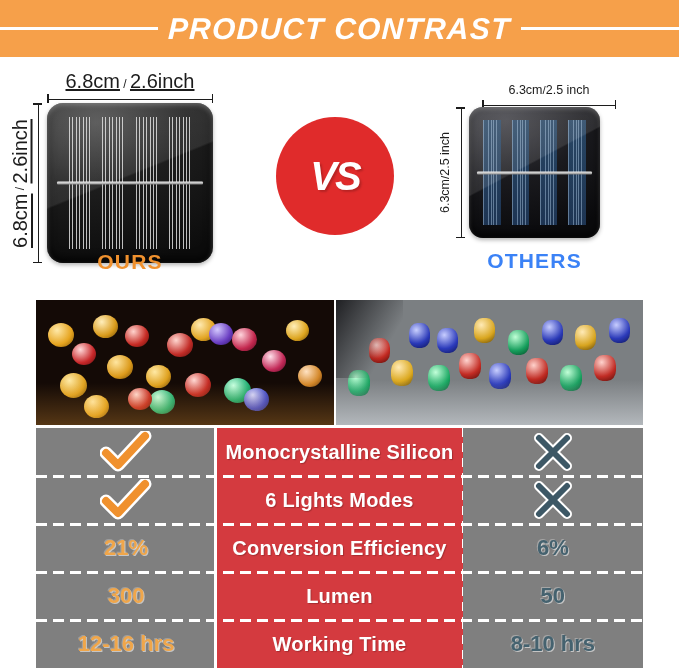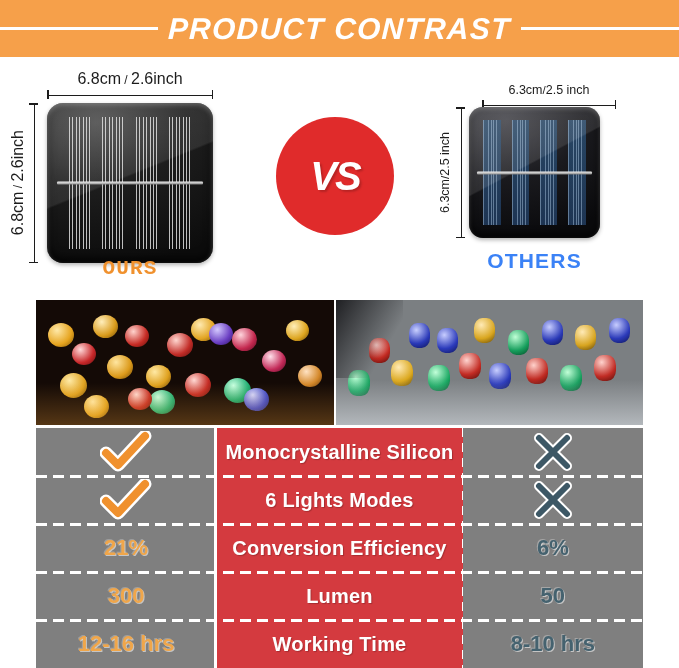--- a/index.html
+++ b/index.html
@@ -118,21 +118,21 @@
   .dim-v .cap-t, .dim-v .cap-b {
     position: absolute;
     left: 0;
     height: 1.5px;
     width: 9px;
     background: #1c1c1c;
   }
   .dim-v .cap-t { top: 0; }
   .dim-v .cap-b { bottom: 0; }
 
-  .num { font-size: 16px; }
+  .num { font-size: 20px; text-decoration: underline; }
   .unit { font-size: 12px; }
   .num-sm { font-size: 12.5px; }
   .unit-sm { font-size: 11.5px; }
 
   
   .panel-body {
     position: absolute;
     border-radius: 16px;
     overflow: hidden;
   }
@@ -356,21 +356,21 @@
     <div class="cells" style="left:13%; right:13%; top:9%; bottom:9%;">
       <span class="cell-ours"></span>
       <span class="cell-ours"></span>
       <span class="cell-ours"></span>
       <span class="cell-ours"></span>
     </div>
     <div class="busbar"></div>
     <div class="gloss"></div>
   </div>
 
-  <div class="panel-label label-ours" style="left:47px; top:200px; width:166px;font-family:Liberation Mono, monospace;">OURS</div>
+  <div class="panel-label label-ours" style="left:47px; top:193px; width:166px;">OURS</div>
 
   <div class="vs-badge" style="top:60px;">
     <span class="vs-text">VS</span>
   </div>
 
   <div class="dim-h" style="left:482px; top:24px; width:134px;">
     <div class="dim-text">
       <span class="num-sm">6.3cm</span><span class="unit-sm">/</span><span class="num-sm">2.5 inch</span>
     </div>
     <div class="dim-line">

